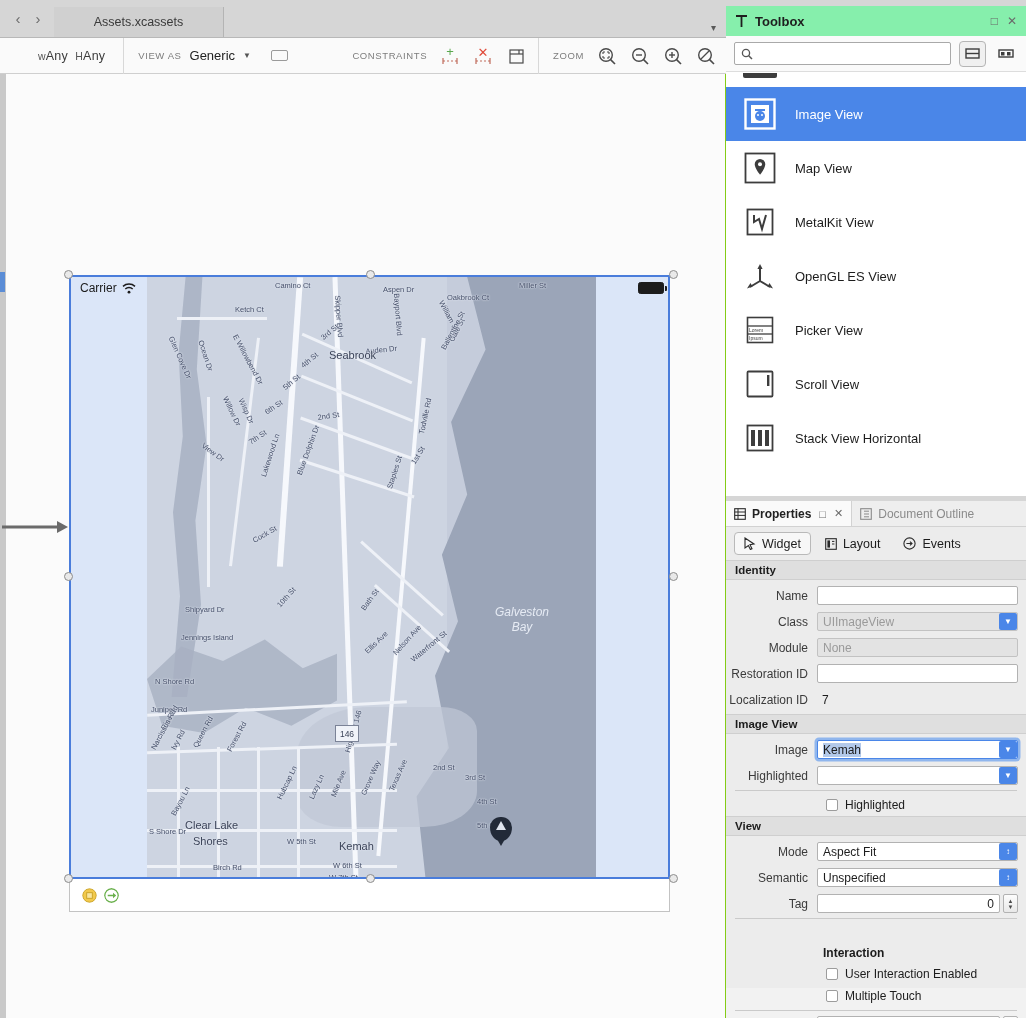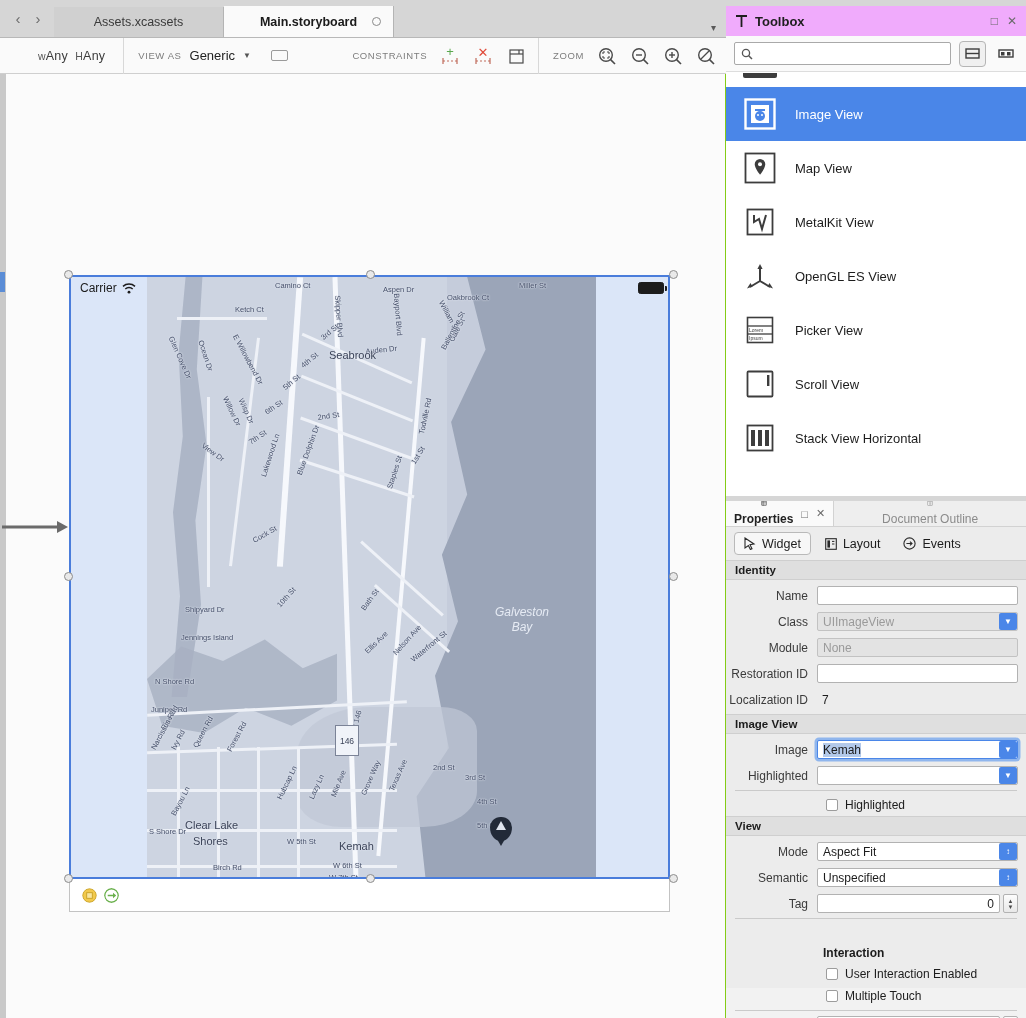--- a/index.html
+++ b/index.html
@@ -132,21 +132,21 @@
     position: absolute; font-family: "Liberation Sans", sans-serif;
     color: #46506a; white-space: nowrap; font-size: 7.5px;
     text-shadow: 0 0 2px #dfe4ee, 0 0 2px #dfe4ee;
   }
   .mlabel.big { font-size: 11px; color: #3b4358; }
   .mlabel.bay {
     font-size: 12px; color: #e6ebf4; font-style: italic; text-align: center;
     text-shadow: none; line-height: 1.25;
   }
   #shield {
-    position: absolute; width: 24px; height: 31px; border: 1.3px solid #7b8397;
+    position: absolute; width: 24px; height: 17px; border: 1.3px solid #7b8397;
     border-radius: 0; background: #f0f3f9; color: #3b4358; font-size: 8.5px;
     display: flex; align-items: center; justify-content: center;
   }
   #pin {
     position: absolute; width: 22px; height: 24px; background: #222a38;
     border-radius: 50% 50% 50% 50% / 46% 46% 58% 58%;
     display: flex; align-items: flex-start; justify-content: center; padding-top: 4px;
   }
   #pin:after {
     content:""; position: absolute; bottom: -5px; left: 50%; margin-left: -4px;
@@ -168,21 +168,21 @@
   #canvasarrow { position: absolute; left: 2px; top: 446px; width: 66px; height: 14px; }
 
   
   #right { position: absolute; left: 726px; top: 0; width: 300px; height: 1018px; background: #f2f2f2; }
 
   
   #toolbox { position: absolute; left: 0; top: 0; width: 300px; height: 496px; background: #ffffff; }
   #tbtopstrip { position:absolute; left:0; top:0; width:300px; height:6px; background:#d6d6d6; }
   #tbhead {
     position: absolute; left: 0; top: 6px; width: 300px; height: 30px;
-    background: #f0abfc; display: flex; align-items: center; padding: 9px 9px;
+    background: #86efac; display: flex; align-items: center; padding: 9px 9px;
   }
   #tbhead .ttl { font-size: 13px; font-weight: bold; color: #1e1e1e; margin-left: 7px; }
   #tbhead .spacer { flex: 1; }
   .winbtn { color: #6a6a6a; font-size: 12px; margin-left: 9px; line-height: 1; }
   #tbsearchrow {
     position: absolute; left: 0; top: 36px; width: 300px; height: 36px;
     background: #fafafa; display: flex; align-items: center; padding: 0 8px; gap: 8px;
     border-bottom: 1px solid #dddddd;
   }
   #searchbox {
@@ -215,21 +215,21 @@
 
   
   #props { position: absolute; left: 0; top: 496px; width: 300px; height: 492px; background: #ececec; }
   #propstop { position: absolute; left: 0; top: 0; width: 300px; height: 5px; background: #d6d6d6; }
   #propshead {
     position: absolute; left: 0; top: 5px; width: 300px; height: 26px;
     background: #fafafa; display: flex; align-items: stretch; border-bottom: 1px solid #d2d2d2;
   }
   .ptab {
     display: flex; align-items: center; gap: 6px; padding: 0 8px;
-    font-size: 12px; color: #222; background: #fafafa; flex-direction: column;
+    font-size: 12px; color: #222; background: #fafafa;
   }
   .ptab.inactive { color: #8b8b8b; background: #eeeeee; border-left: 1px solid #d2d2d2; }
   #propshead .pclose { display: flex; align-items: center; gap: 8px; padding-right: 8px; color: #6a6a6a; font-size: 11px; }
   #segrow {
     position: absolute; left: 0; top: 31px; width: 300px; height: 33px;
     background: #ececec; display: flex; align-items: center; padding-left: 8px; gap: 5px;
   }
   .seg {
     height: 23px; display: flex; align-items: center; gap: 6px; padding: 0 9px;
     font-size: 12.5px; color: #1c1c1c; border-radius: 4px;
@@ -279,24 +279,20 @@
 
   <div id="editor">
 
     <div id="tabbar">
       <div class="navarrows">
         <div class="navarrow">‹</div>
         <div class="navarrow">›</div>
       </div>
       <div class="tab">
         <span class="tabname">Assets.xcassets</span>
-      </div>
-      <div class="tab active">
-        <span class="tabname">Main.storyboard</span>
-        <span class="tabdot"></span>
       </div>
       <div class="tabspacer"></div>
       <div class="tabmenu">▾</div>
     </div>
 
     <div id="edtoolbar">
       <div id="sizeclass">
         <span class="sm">w</span><span>Any</span>
         &nbsp;<span class="sm">H</span><span>Any</span>
       </div>

